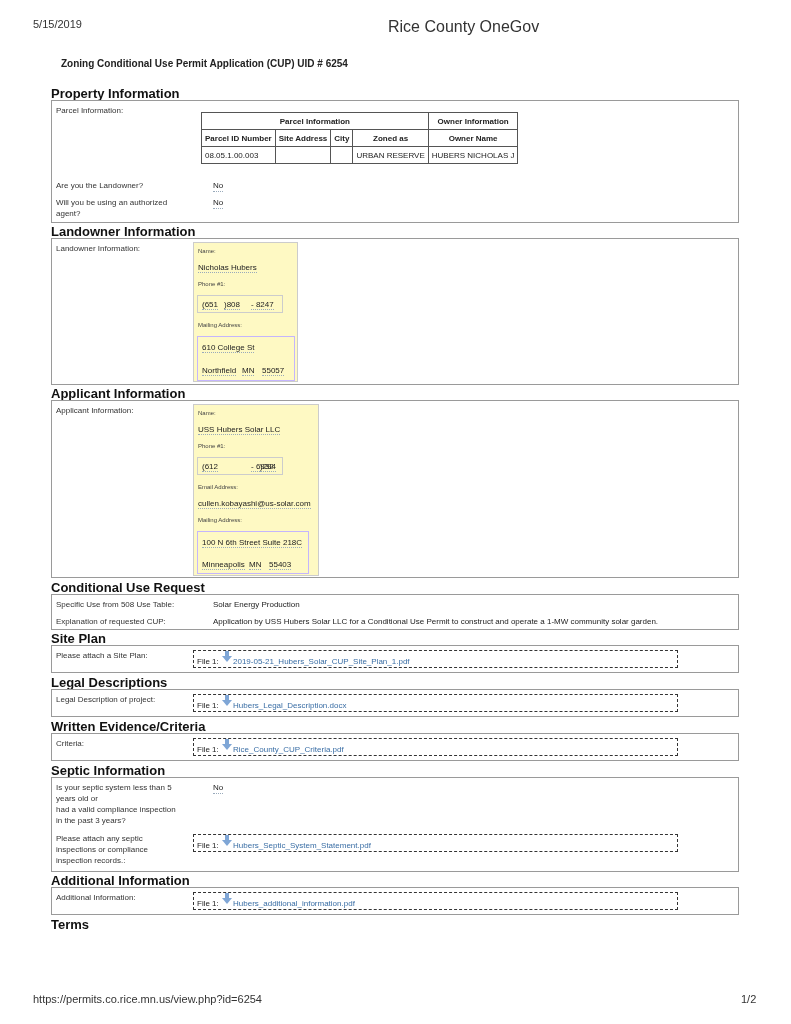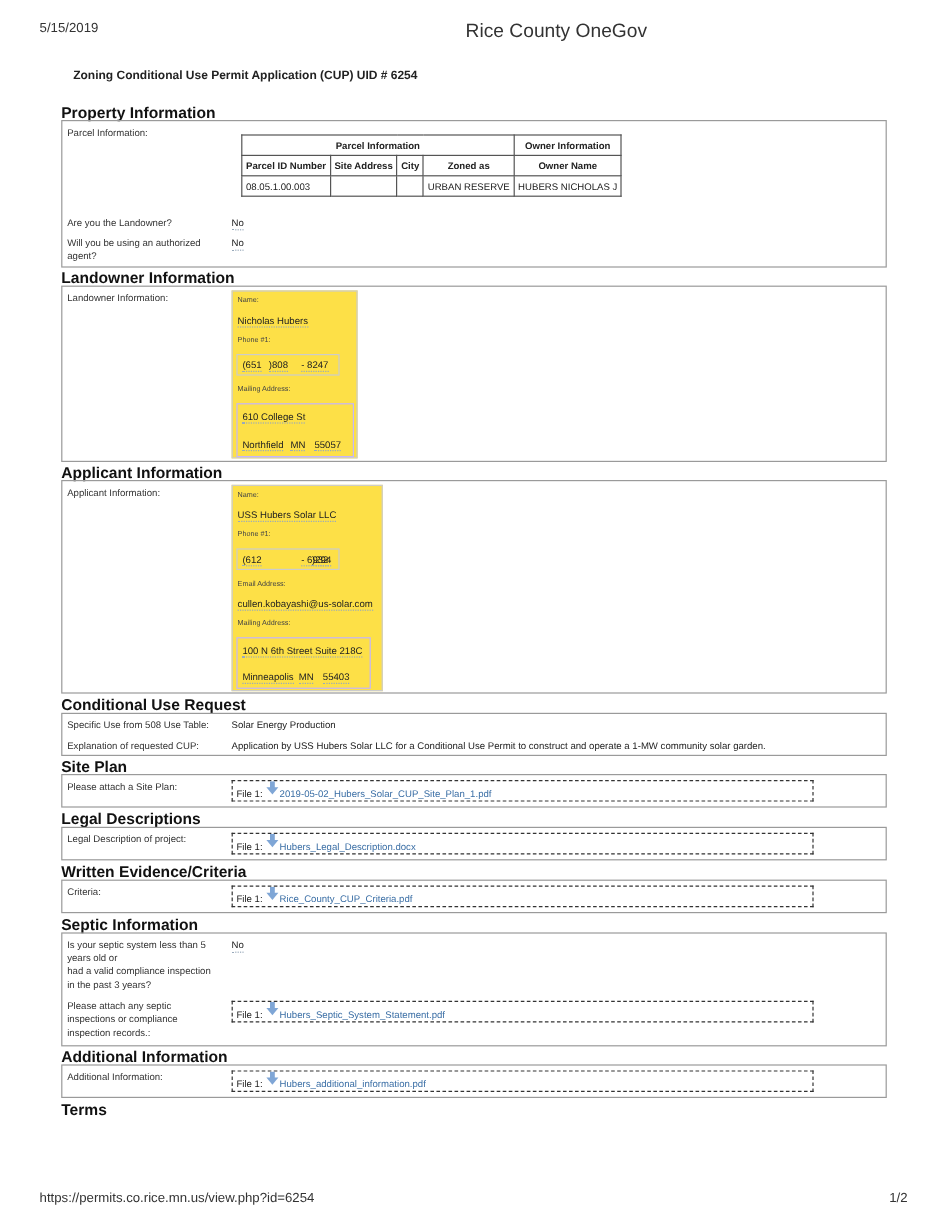--- a/index.html
+++ b/index.html
@@ -15,38 +15,38 @@
 
   .section-title {
     position: absolute; left: 51px; font-size: 13px; font-weight: bold; color: #111;
     line-height: 14px;
   }
   .section-box {
     position: absolute; left: 51px; width: 688px;
     border: 1px solid #9a9a9a; box-sizing: border-box;
   }
   .lbl { position: absolute; font-size: 8px; color: #333; line-height: 11px; }
-  .val { position: absolute; font-size: 8px; color: #222; line-height: 11px; }
+  .val { position: absolute; font-size: 8px; color: #222; line-height: 11px; margin-left: 20px; }
   .uval { border-bottom: 1px dotted #9ab; padding-bottom: 0px; }
 
   
   table.parcel {
     position: absolute; left: 149px; top: 11px; border-collapse: collapse;
     font-size: 8px; color: #222;
   }
   table.parcel td, table.parcel th {
     border: 1px solid #555; padding: 3px 3px; height: 10px; white-space: nowrap;
   }
   table.parcel th { font-weight: bold; text-align: center; }
   table.parcel td { text-align: left; }
 
   
   .card {
     position: absolute; left: 141px; border: 1px solid #ccc; box-sizing: border-box;
-    background: #fde047;
+    background: #fef9c3;
   }
   .card .small { position: absolute; left: 4px; font-size: 6px; color: #444; }
   .card .v { position: absolute; left: 4px; font-size: 8px; color: #222; border-bottom: 1px dotted #9ab; }
   .phone-box {
     position: absolute; left: 3px; height: 18px; width: 86px;
     border: 1px solid #ccc; box-sizing: border-box;
   }
   .phone-box span { position: absolute; top: 4px; font-size: 8px; color: #222; }
   .addr-box {
     position: absolute; left: 3px; border: 1px solid #c4b5fd; box-sizing: border-box;
@@ -157,21 +157,21 @@
 
 <div class="section-title" style="top:632px;">Site Plan</div>
 <div class="section-box" style="top:645px; height:28px;">
   <div class="lbl" style="left:4px; top:4px;">Please attach a Site Plan:</div>
   <div class="file-box" style="top:4px;">
     <span class="fl">File 1:</span>
     <svg class="ico" viewBox="0 0 12 12">
         <rect x="4" y="0" width="4" height="6" fill="#7fa6d6"></rect>
         <polygon points="1,5 11,5 6,11" fill="#7fa6d6"></polygon>
       </svg>
-    <span class="fn">2019-05-02_Hubers_Solar_CUP_Site_Plan_1.pdf</span>
+    <span class="fn">2019-05-21_Hubers_Solar_CUP_Site_Plan_1.pdf</span>
   </div>
 </div>
 
 <div class="section-title" style="top:676px;">Legal Descriptions</div>
 <div class="section-box" style="top:689px; height:28px;">
   <div class="lbl" style="left:4px; top:4px;">Legal Description of project:</div>
   <div class="file-box" style="top:4px;">
     <span class="fl">File 1:</span>
     <svg class="ico" viewBox="0 0 12 12">
         <rect x="4" y="0" width="4" height="6" fill="#7fa6d6"></rect>

